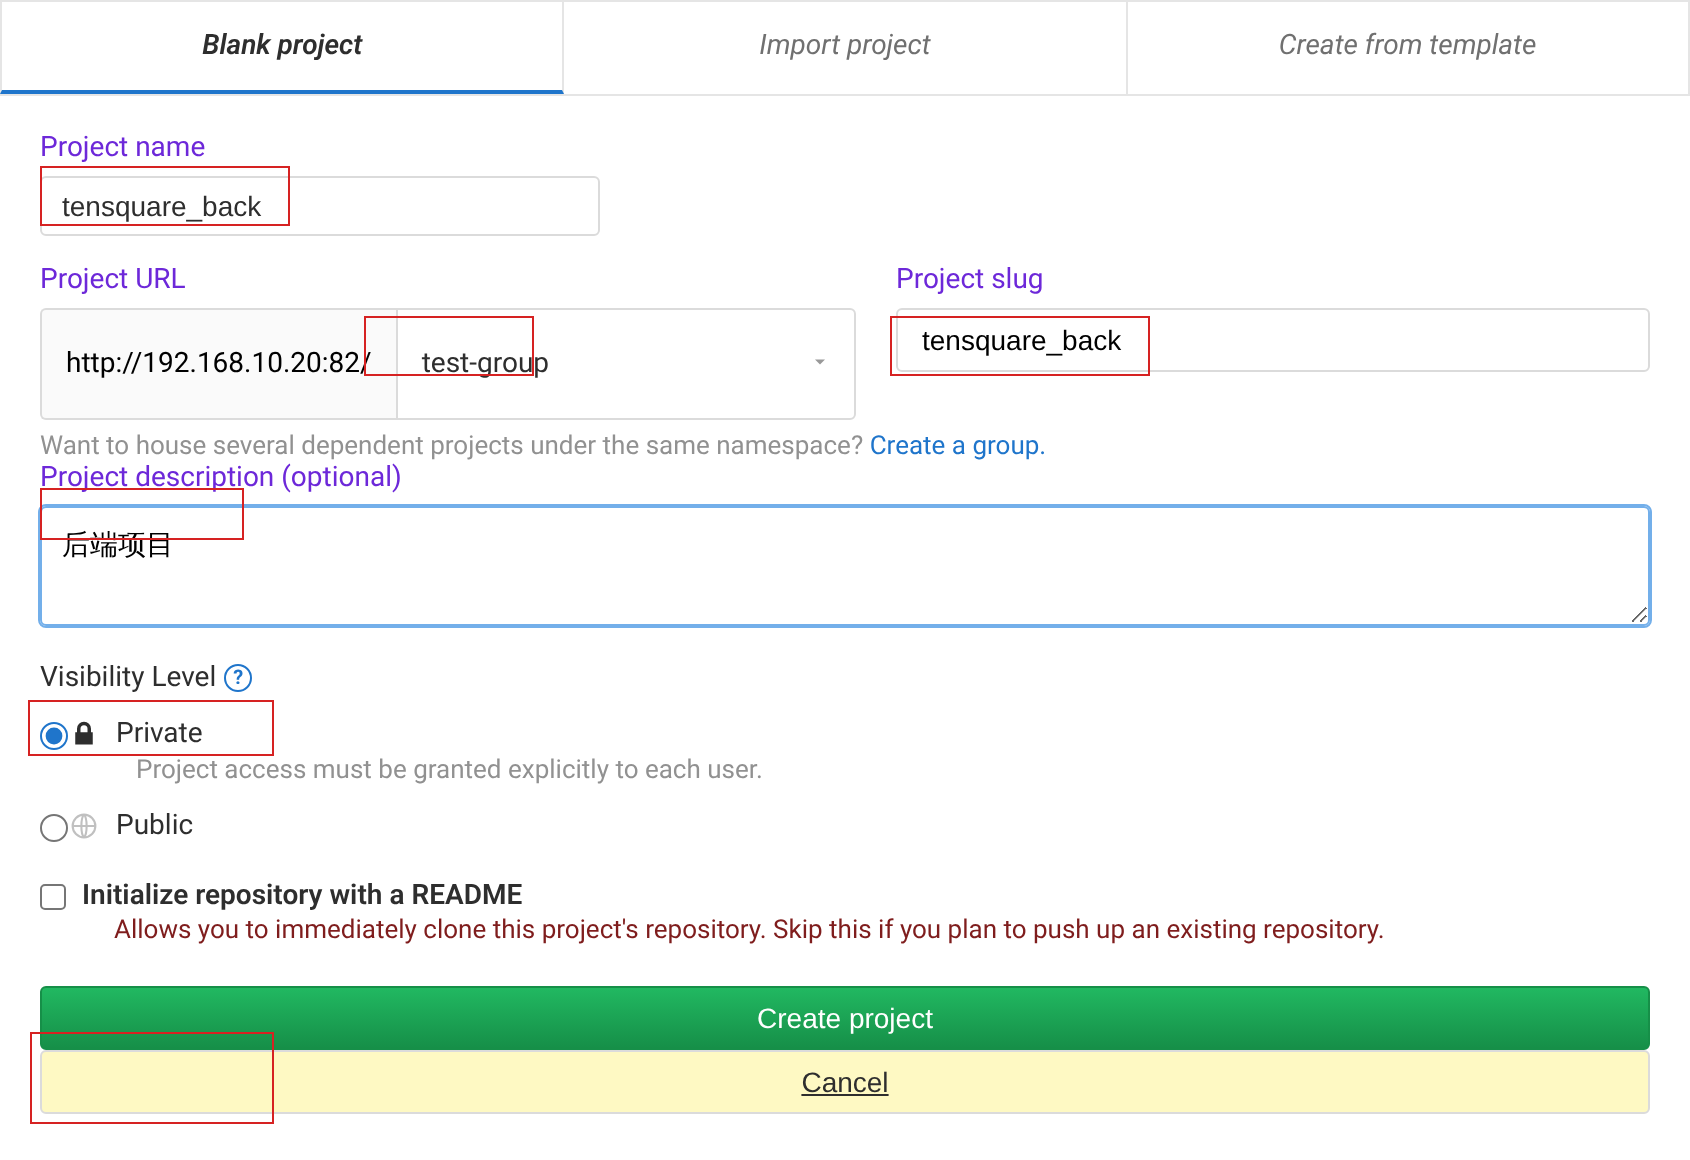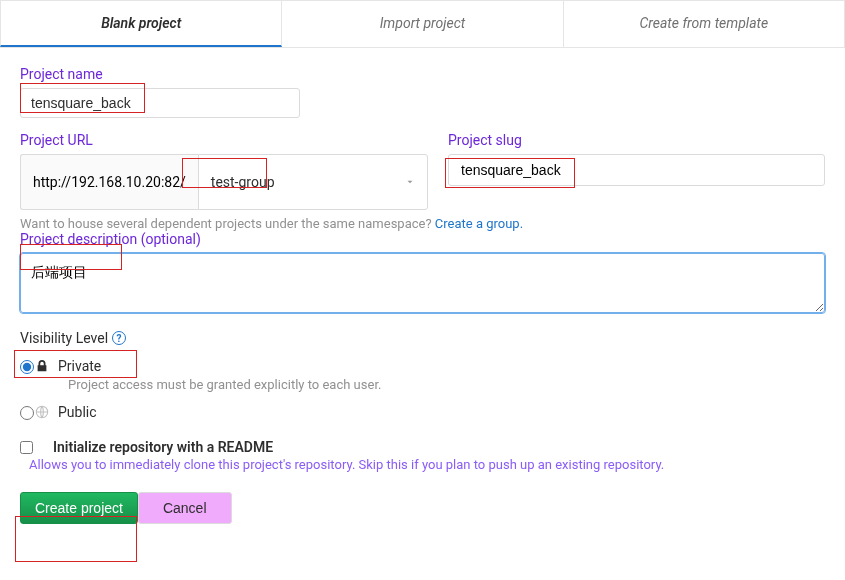--- a/index.html
+++ b/index.html
@@ -174,60 +174,62 @@
       font-size: 13px;
       margin-left: 48px;
       margin-top: -2px;
     }
     .icon-dim {
       color: #c0c0c0;
     }
     .checkbox-group {
       display: flex;
       align-items: flex-start;
-      gap: 20px;
+      gap: 8px;
       margin-top: 14px;
     }
     .checkbox-group input[type="checkbox"] {
       margin-top: 2px;
       width: 13px;
       height: 13px;
     }
     .checkbox-label {
       font-weight: 600;
     }
     .checkbox-desc {
-      color: #8b5cf6;
+      color: #7f1d1d;
       font-size: 13px;
-      margin-left: 9px;
+      margin-left: 37px;
       margin-top: 2px;
     }
     .actions {
       display: flex;
-      justify-content: flex-start;
+      justify-content: center;
       margin-top: 20px;
+      flex-direction: column;
     }
     .btn-primary {
       background: #1aaa55;
       background: linear-gradient(#21b861, #168f48);
       color: #fff;
       border: 1px solid #168f48;
       padding: 7px 14px;
       border-radius: 3px;
       font-size: 14px;
       cursor: pointer;
     }
     .btn-secondary {
-      background: #f0abfc;
+      background: #fef9c3;
       color: #2e2e2e;
       border: 1px solid #dbdbdb;
       padding: 7px 24px;
       border-radius: 3px;
       font-size: 14px;
       cursor: pointer;
+      text-decoration: underline;
     }
     .hl {
       position: absolute;
       border: 1px solid #d62222;
       pointer-events: none;
     }
   </style>
 </head>
 <body>
 

